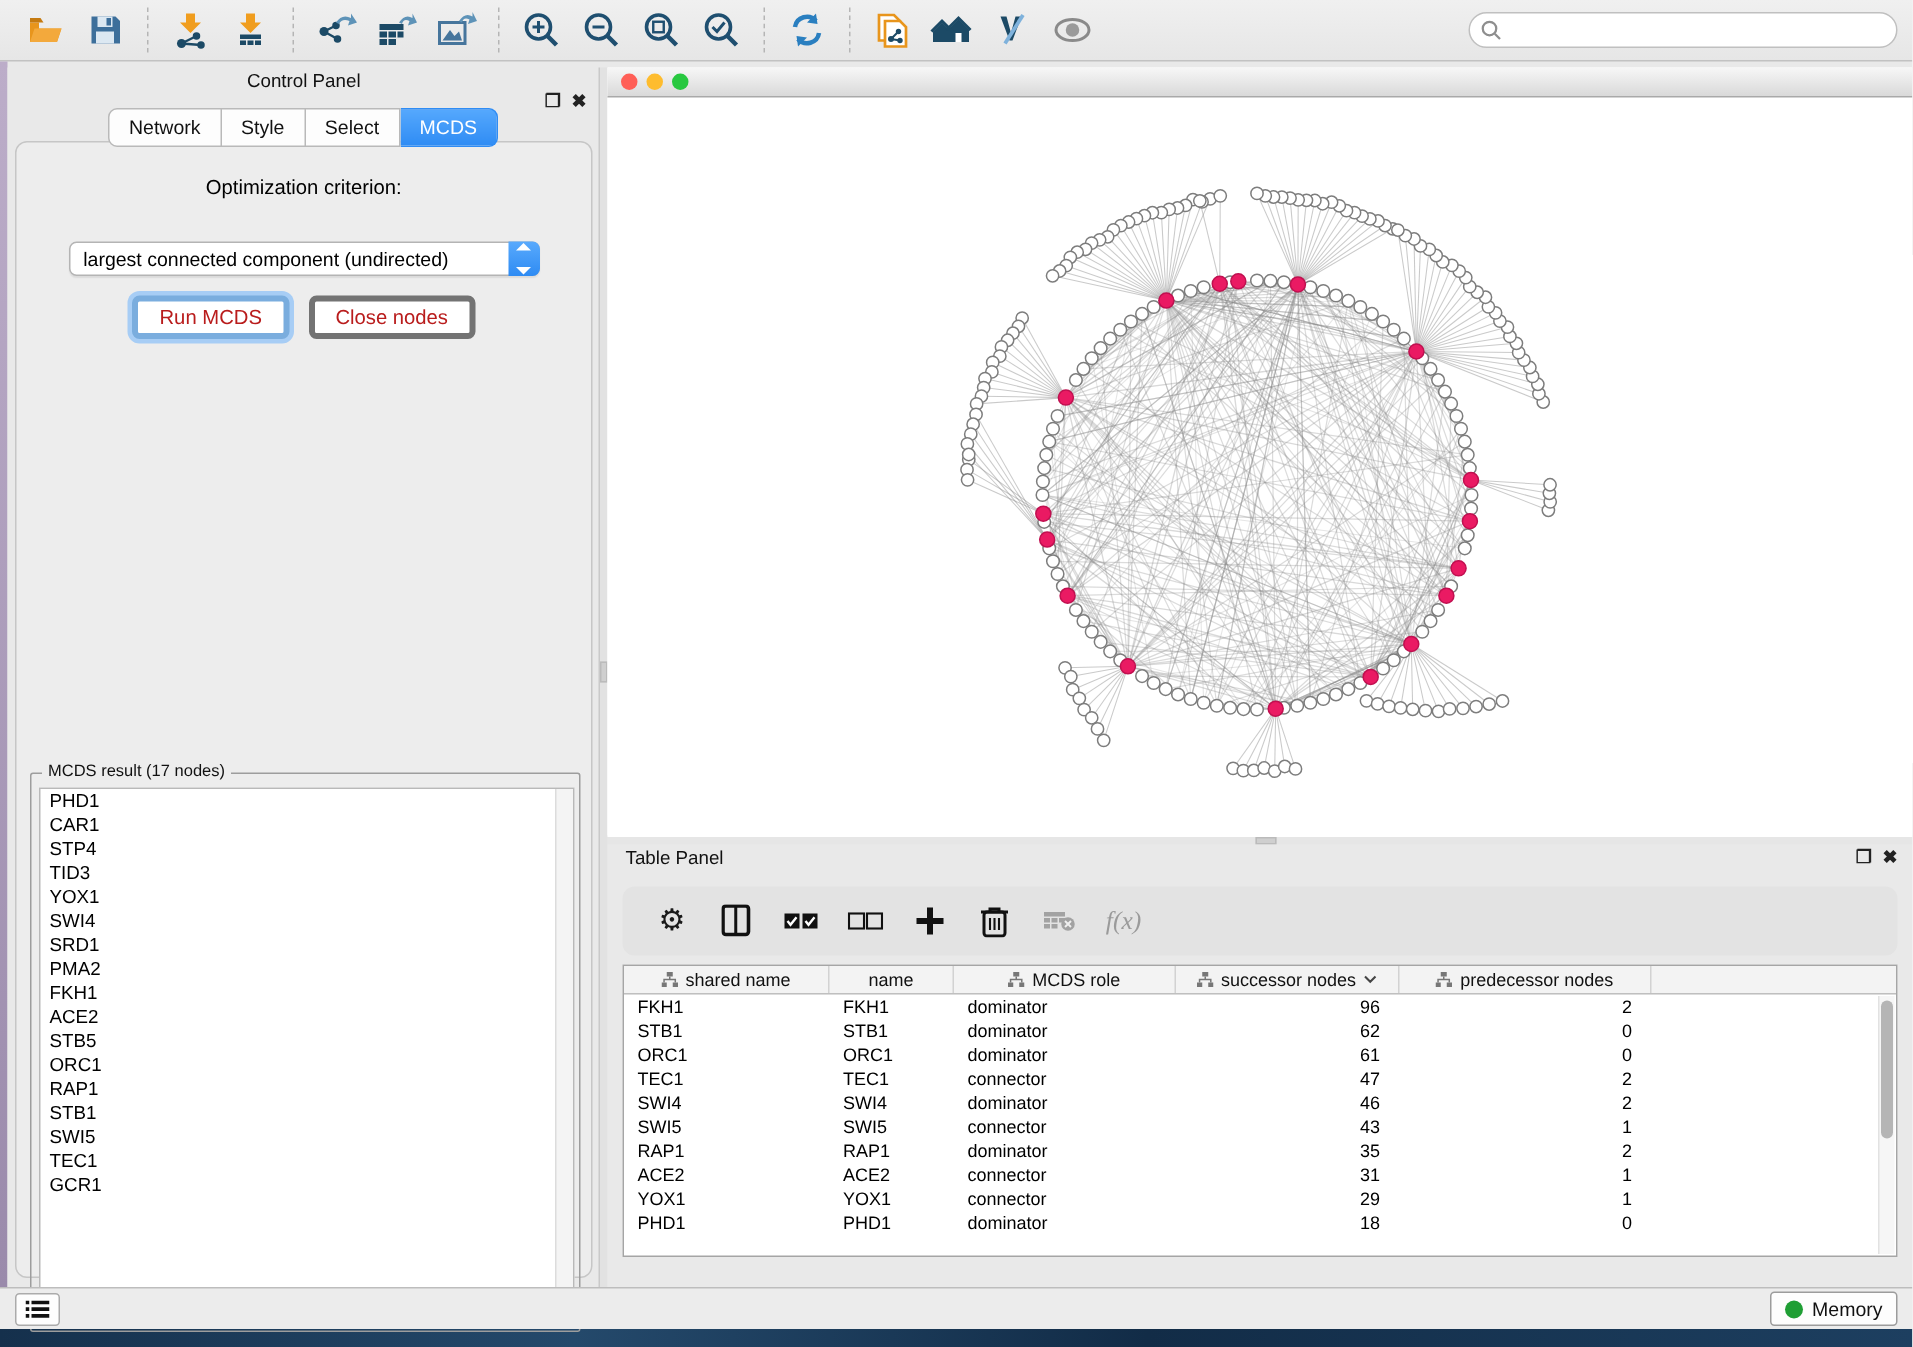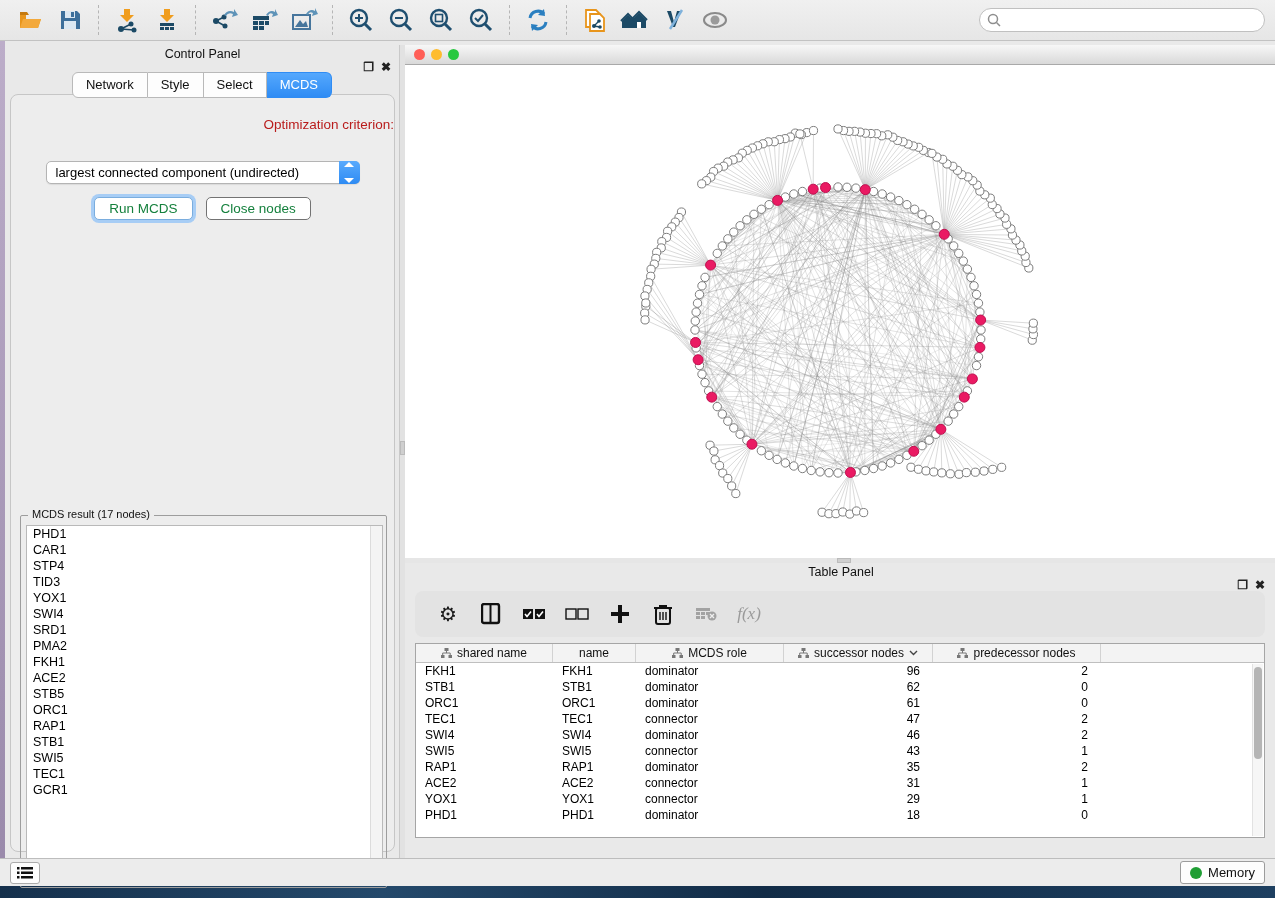--- a/index.html
+++ b/index.html
@@ -30,32 +30,32 @@
   .win-ctrls { margin-left:auto; display:flex; gap:7px; align-items:center; }
   .wc { font-size:12px; color:#222; line-height:12px; cursor:pointer; font-weight:bold; }
   .cp-tabs { position:absolute; left:0; top:27px; width:100%; display:flex; justify-content:center; z-index:2; }
   .tab { font-size:13px; padding:4px 13px 5px; background:#fdfdfd; border:1px solid #b9b9b9; border-left:none;
     color:#111; cursor:pointer; }
   .tab:first-child { border-left:1px solid #b9b9b9; border-radius:6px 0 0 6px; }
   .tab:last-child { border-radius:0 6px 6px 0; }
   .tab.active { background:linear-gradient(#55a8fd,#2f8cf4); color:#fff; border-color:#2f8cf4; }
   .cp-body { position:absolute; left:5px; top:49px; width:385px; height:758px;
     background:#ededed; border:1px solid #c6c6c6; border-radius:8px; }
-  .opt-label { text-align:right; margin-top:22px; font-size:13.5px; color:#b91c1c; }
+  .opt-label { text-align:center; margin-top:22px; font-size:13.5px; color:#000000; }
   .dropdown { position:relative; margin:29px auto 0; width:314px; height:23px; background:#fff;
     border:1px solid #b4b4b4; border-radius:5px; font-size:13px; display:flex; align-items:center;
     padding-left:9px; cursor:pointer; box-shadow:0 1px 1px rgba(0,0,0,.08); }
   .dd-cap { position:absolute; right:-1px; top:-1px; width:21px; height:23px;
     background:linear-gradient(#59aafd,#2e8bf3); border-radius:0 5px 5px 0; }
   .dd-cap:before, .dd-cap:after { content:""; position:absolute; left:5.5px; border:5px solid transparent; }
   .dd-cap:before { top:1px; border-bottom-color:#fff; border-top-width:0; }
   .dd-cap:after { bottom:1px; border-top-color:#fff; border-bottom-width:0; }
   .btn-row { display:flex; justify-content:center; gap:13px; margin-top:13px; }
-  .btn { font-size:13.5px; background:#fff; border:1px solid #737373; border-radius:5px;
-    padding:3px 14px; cursor:pointer; color:#15803d; }
+  .btn { font-size:13.5px; background:#fff; border:4px solid #737373; border-radius:5px;
+    padding:3px 14px; cursor:pointer; color:#b91c1c; }
   .btn.focused { box-shadow:0 0 0 3px #a7cdf5; border-color:#7aadde; }
   .mcds-fieldset { position:absolute; left:9px; top:420px; width:367px; height:373px;
     border:1px solid #9d9d9d; border-radius:2px; }
   .mcds-legend { position:absolute; left:7px; top:-8px; background:#ededed; padding:0 4px;
     font-size:11px; color:#111; }
   .mcds-listbox { position:absolute; left:5px; top:9px; width:357px; height:357px; background:#fff;
     border:1px solid #b9b9b9; overflow:hidden; }
   .mcds-item { font-size:12.5px; line-height:16px; padding-left:6px; color:#000; cursor:default; }
   .mcds-scroll { position:absolute; right:0; top:0; width:12px; height:100%; background:#f4f4f4; border-left:1px solid #dcdcdc; }
 
@@ -71,21 +71,21 @@
     display:flex; align-items:center; position:relative; }
   .tl { width:11px; height:11px; border-radius:50%; margin-left:6px; cursor:pointer; }
   .tl.red { background:#ff5f57; margin-left:9px; }
   .tl.yellow { background:#febc2e; }
   .tl.green { background:#28c840; }
   .net-title { position:absolute; left:0; width:100%; text-align:center; font-size:12.5px; color:#111; }
   .net-canvas { width:870px; height:492px; background:#fff; }
 
   
   .table-panel { position:absolute; left:405px; top:563px; width:870px; height:295px; background:#e9e9e9; }
-  .tp-header { height:26px; display:flex; align-items:center; padding:2px 10px 0 12px; font-size:12.5px; color:#111;flex-direction:column; }
+  .tp-header { height:26px; display:flex; align-items:flex-start; padding:2px 10px 0 12px; font-size:12.5px; color:#111; }
   .tp-toolbar { position:absolute; left:10px; top:28px; width:850px; height:46px; background:#e3e3e3;
     border-radius:8px; display:flex; align-items:center; gap:17px; padding-left:20px; }
   .tpbtn { width:26px; height:26px; display:flex; align-items:center; justify-content:center; cursor:pointer; }
   .gear-glyph { font-size:20px; color:#1a1a1a; line-height:20px; }
   .fx-glyph { font-family:"Liberation Serif", serif; font-style:italic; font-size:17px; color:#9a9a9a; }
   .tp-table { position:absolute; left:10px; top:80px; width:850px; height:195px; background:#fff; border:1px solid #a5a5a5; }
   .thead { display:flex; height:19px; background:#f3f3f3; border-bottom:1px solid #bfbfbf; }
   .th { display:flex; align-items:center; justify-content:center; gap:5px; font-size:12px; color:#111;
     border-right:1px solid #d2d2d2; cursor:pointer; overflow:hidden; white-space:nowrap; }
   .th:last-child { border-right:none; }

